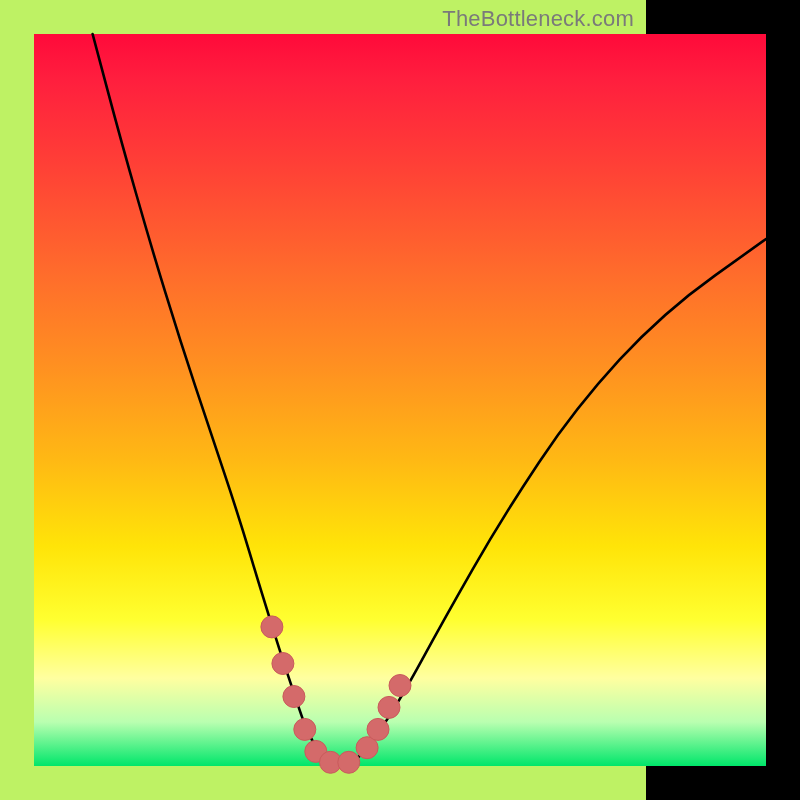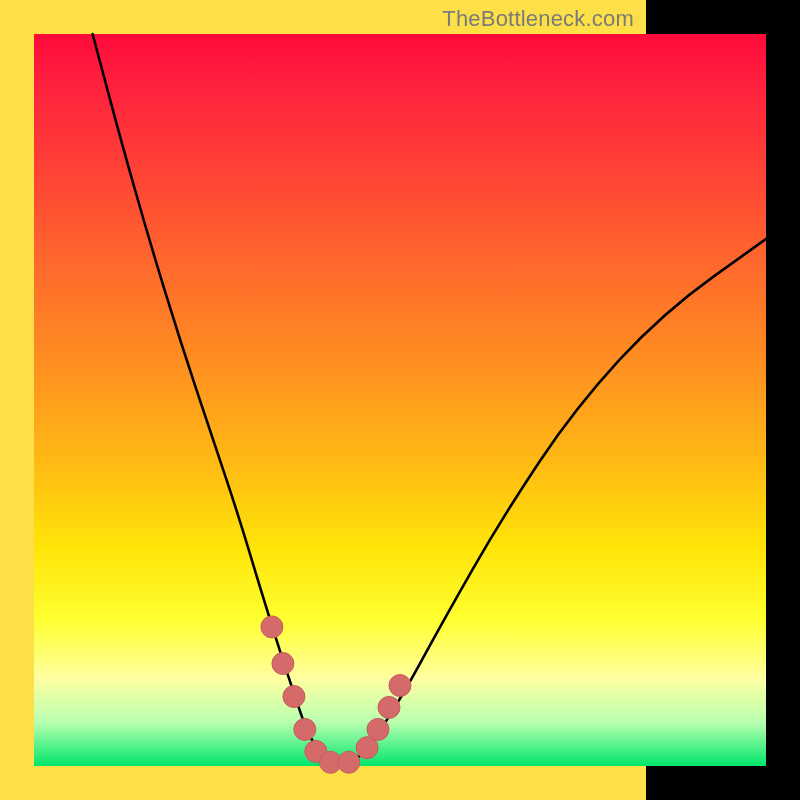--- a/index.html
+++ b/index.html
@@ -10,21 +10,21 @@
     background: #000;
     overflow: hidden;
     font-family: Arial, Helvetica, sans-serif;
   }
   .frame {
     position: absolute;
     left: 0;
     top: 0;
     width: 646px;
     height: 800px;
-    background: #fde047;
+    background: #bef264;
   }
   .plot-area {
     position: absolute;
     left: 34px;
     top: 34px;
     width: 732px;
     height: 732px;
     
     background: linear-gradient(to bottom,
       #ff0a3a 0%,

